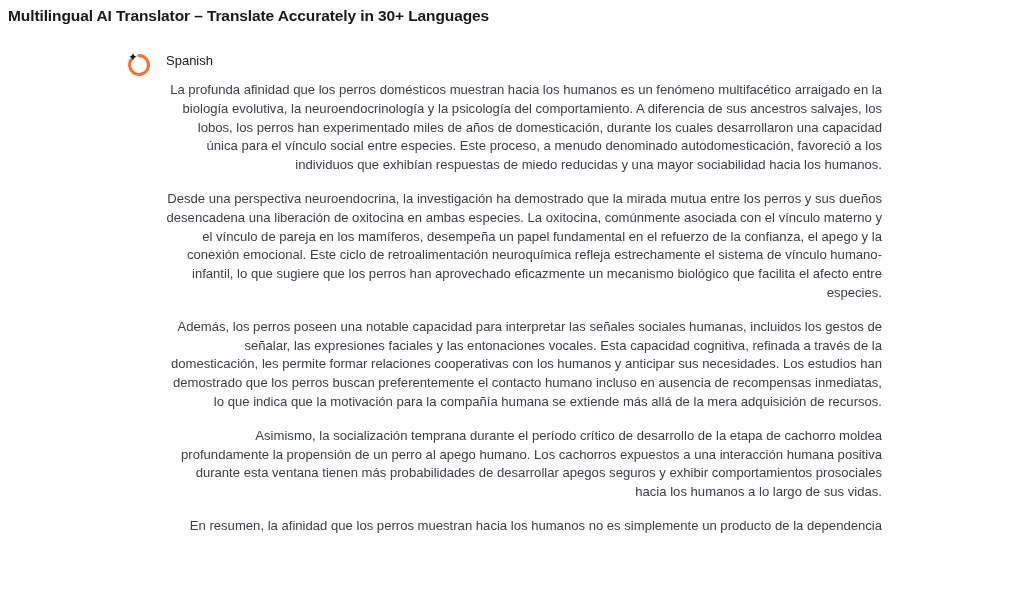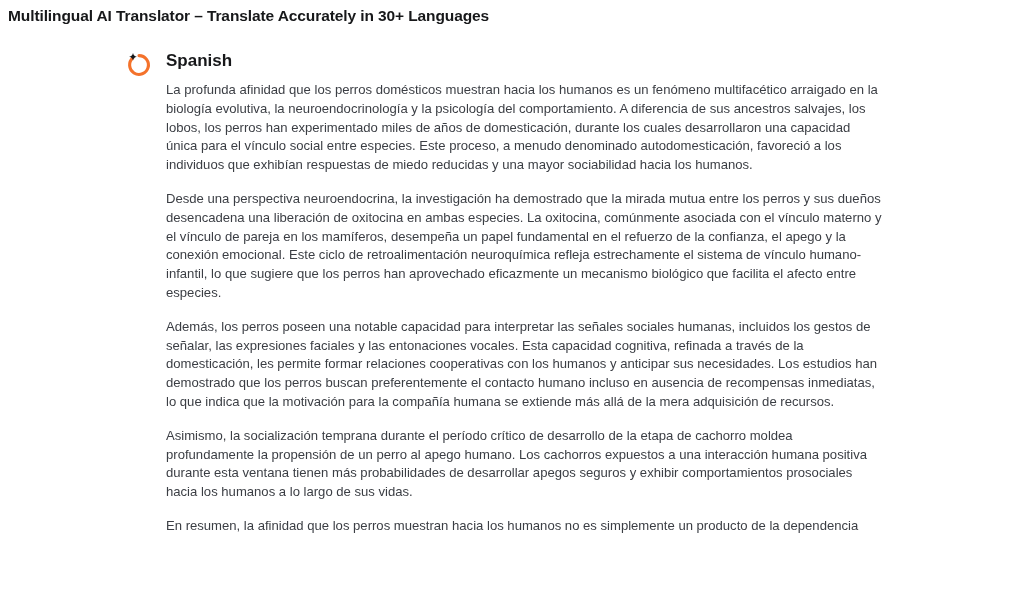--- a/index.html
+++ b/index.html
@@ -66,33 +66,33 @@
     line-height: 19px;
     color: #3b3e44;
     margin: 0 0 0 0;
   }
 
   .lang-section {
     margin-top: 0;
   }
 
   .lang-heading {
-    font-size: 17px;
-    font-weight: bold;
+    font-size: 13px;
+    font-weight: normal;
     color: #17181a;
     margin: 21px 0 10px 0;
     line-height: 20px;
   }
 
   .para {
     font-size: 13.1px;
     line-height: 18.8px;
     color: #3b3e44;
     margin: 0 0 15px 0;
-    text-align: left;
+    text-align: right;
   }
   .para:last-child { margin-bottom: 0; }
 </style>
 </head>
 <body>
 
 <div class="page">
 
   <div class="page-title">Multilingual AI Translator – Translate Accurately in 30+ Languages</div>
 

